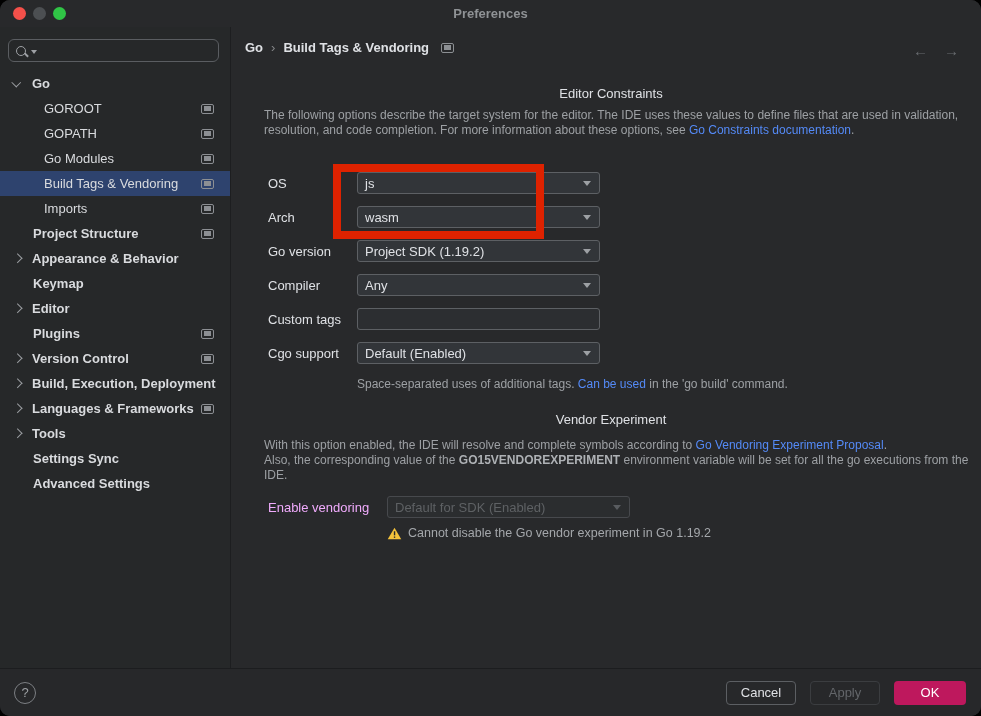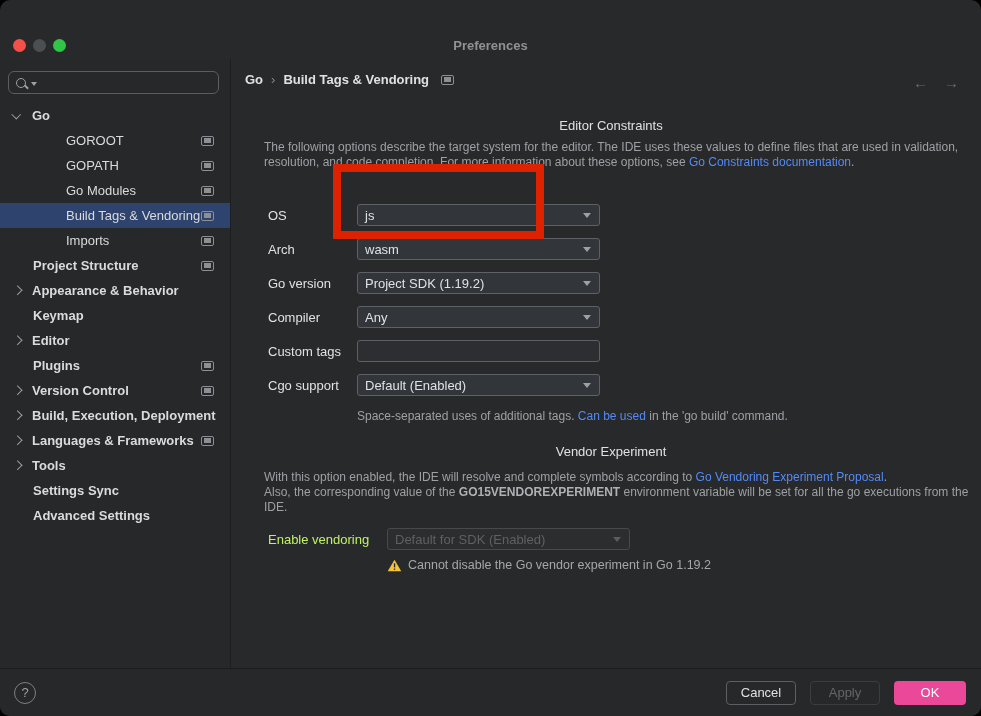--- a/index.html
+++ b/index.html
@@ -1,20 +1,20 @@
 <!DOCTYPE html>
 <html><head>
 <meta charset="utf-8">
 <style>
   html,body{margin:0;padding:0;background:#000;}
   body{width:981px;height:716px;font-family:"Liberation Sans",sans-serif;font-size:13px;color:#dfe1e5;}
   .window{position:relative;width:981px;height:716px;background:#28292b;border-radius:10px;overflow:hidden;}
 
   
-  .titlebar{position:relative;height:27px;background:#28292b;margin-top:32px;}
+  .titlebar{position:relative;height:27px;background:#28292b;}
   .traffic{position:absolute;left:13px;top:7px;display:flex;gap:7px;}
   .light{width:13px;height:13px;border-radius:50%;}
   .light.red{background:#f4504a;}
   .light.gray{background:#4c4f52;}
   .light.green{background:#30c546;}
   .title{position:absolute;left:0;right:0;top:6px;text-align:center;font-weight:700;color:#8f9295;}
 
   
   .main{display:flex;height:642px;}
   .sidebar{position:relative;width:230px;background:#262829;border-right:1px solid #1d1e20;flex:none;}
@@ -29,21 +29,21 @@
 
   .tree{position:absolute;left:0;right:0;top:44px;}
   .item{position:relative;height:25px;display:flex;align-items:center;color:#d9dbde;cursor:default;}
   .item.sel{background:#2e436e;}
   .item .lbl0{font-weight:700;}
   .chev-slot{width:19px;margin-left:13px;display:flex;align-items:center;flex:none;}
   .chev{width:5.5px;height:5.5px;border-right:1.5px solid #9b9ea2;border-bottom:1.5px solid #9b9ea2;display:inline-block;}
   .chev.down{transform:rotate(45deg);margin-top:-2px;}
   .chev.right{transform:rotate(-45deg);margin-left:1px;}
   .pad0{padding-left:33px;}
-  .pad1{padding-left:66px;}
+  .pad1{padding-left:44px;}
   .mon{width:11px;height:8px;border:1px solid #8c8f93;border-radius:2px;position:relative;margin-left:auto;margin-right:16px;flex:none;}
   .mon::after{content:'';position:absolute;left:2px;top:1.5px;right:2px;bottom:1.5px;background:#8c8f93;}
 
   
   .breadcrumb{position:absolute;left:14px;top:13px;display:flex;align-items:center;font-weight:700;}
   .bc-sep{color:#85878a;font-weight:400;margin:0 8px;}
   .bc-mon{margin-left:12px;margin-right:0;}
   .navarrows{position:absolute;right:22px;top:15px;color:#696c70;font-size:15px;display:flex;gap:16px;}
 
   
@@ -58,38 +58,38 @@
   .form{position:absolute;left:37px;top:145px;}
   .frow{display:flex;align-items:center;height:22px;margin-bottom:12px;}
   .flabel{width:89px;flex:none;color:#dfe1e5;}
   .select,.tinput{width:243px;height:22px;border:1px solid #5d6064;border-radius:3px;box-sizing:border-box;background:#323539;display:flex;align-items:center;padding:0 24px 0 7px;position:relative;color:#dfe1e5;}
   .select::after{content:'';position:absolute;right:8px;top:8px;border-left:4px solid transparent;border-right:4px solid transparent;border-top:5px solid #9da0a4;}
   .tinput{padding-right:7px;background:#2c2e31;}
   .tinput input{width:100%;background:transparent;border:none;outline:none;color:#dfe1e5;font:inherit;}
   .hint{position:absolute;left:126px;top:350px;font-size:12px;color:#9da0a4;white-space:nowrap;}
 
   .vrow{position:absolute;left:37px;top:469px;display:flex;align-items:center;height:22px;}
-  .vlabel{width:119px;flex:none;color:#bef264;}
+  .vlabel{width:119px;flex:none;color:#f0abfc;}
   .select.disabled{border-color:#47494d;color:#5e6164;background:#2b2d2f;}
   .select.disabled::after{border-top-color:#595c60;}
 
   .warning{position:absolute;left:156px;top:499px;display:flex;align-items:center;gap:6px;color:#a4a7ab;font-size:12.5px;}
   .warn-ico{flex:none;display:block;}
 
   
   .annotation{position:absolute;left:333px;top:164px;width:211px;height:75px;border:8px solid #de2200;box-sizing:border-box;z-index:6;pointer-events:none;}
 
   
   .footer{position:absolute;left:0;right:0;bottom:0;height:47px;background:#27282a;border-top:1px solid #1c1d1f;display:flex;align-items:center;}
   .help{position:absolute;left:14px;width:20px;height:20px;border:1px solid #7c7f83;border-radius:50%;color:#9da0a4;display:flex;align-items:center;justify-content:center;font-size:13px;cursor:pointer;}
   .btns{margin-left:auto;display:flex;gap:14px;margin-right:15px;}
   .btn{height:24px;min-width:70px;border-radius:4px;display:flex;align-items:center;justify-content:center;box-sizing:border-box;padding:0 12px;cursor:pointer;font-size:13px;}
   .btn.cancel{border:1px solid #5c5f63;color:#dfe1e5;background:transparent;}
   .btn.apply{border:1px solid #3b3d40;color:#63666a;background:transparent;cursor:default;}
-  .btn.ok{background:#ec4899;color:#fff;min-width:72px;}
+  .btn.ok{background:#be185d;color:#fff;min-width:72px;}
 </style>
 </head>
 <body>
 
 <div class="window">
 
   <div class="titlebar">
     <div class="traffic">
       <span class="light red"></span>
       <span class="light gray"></span>

